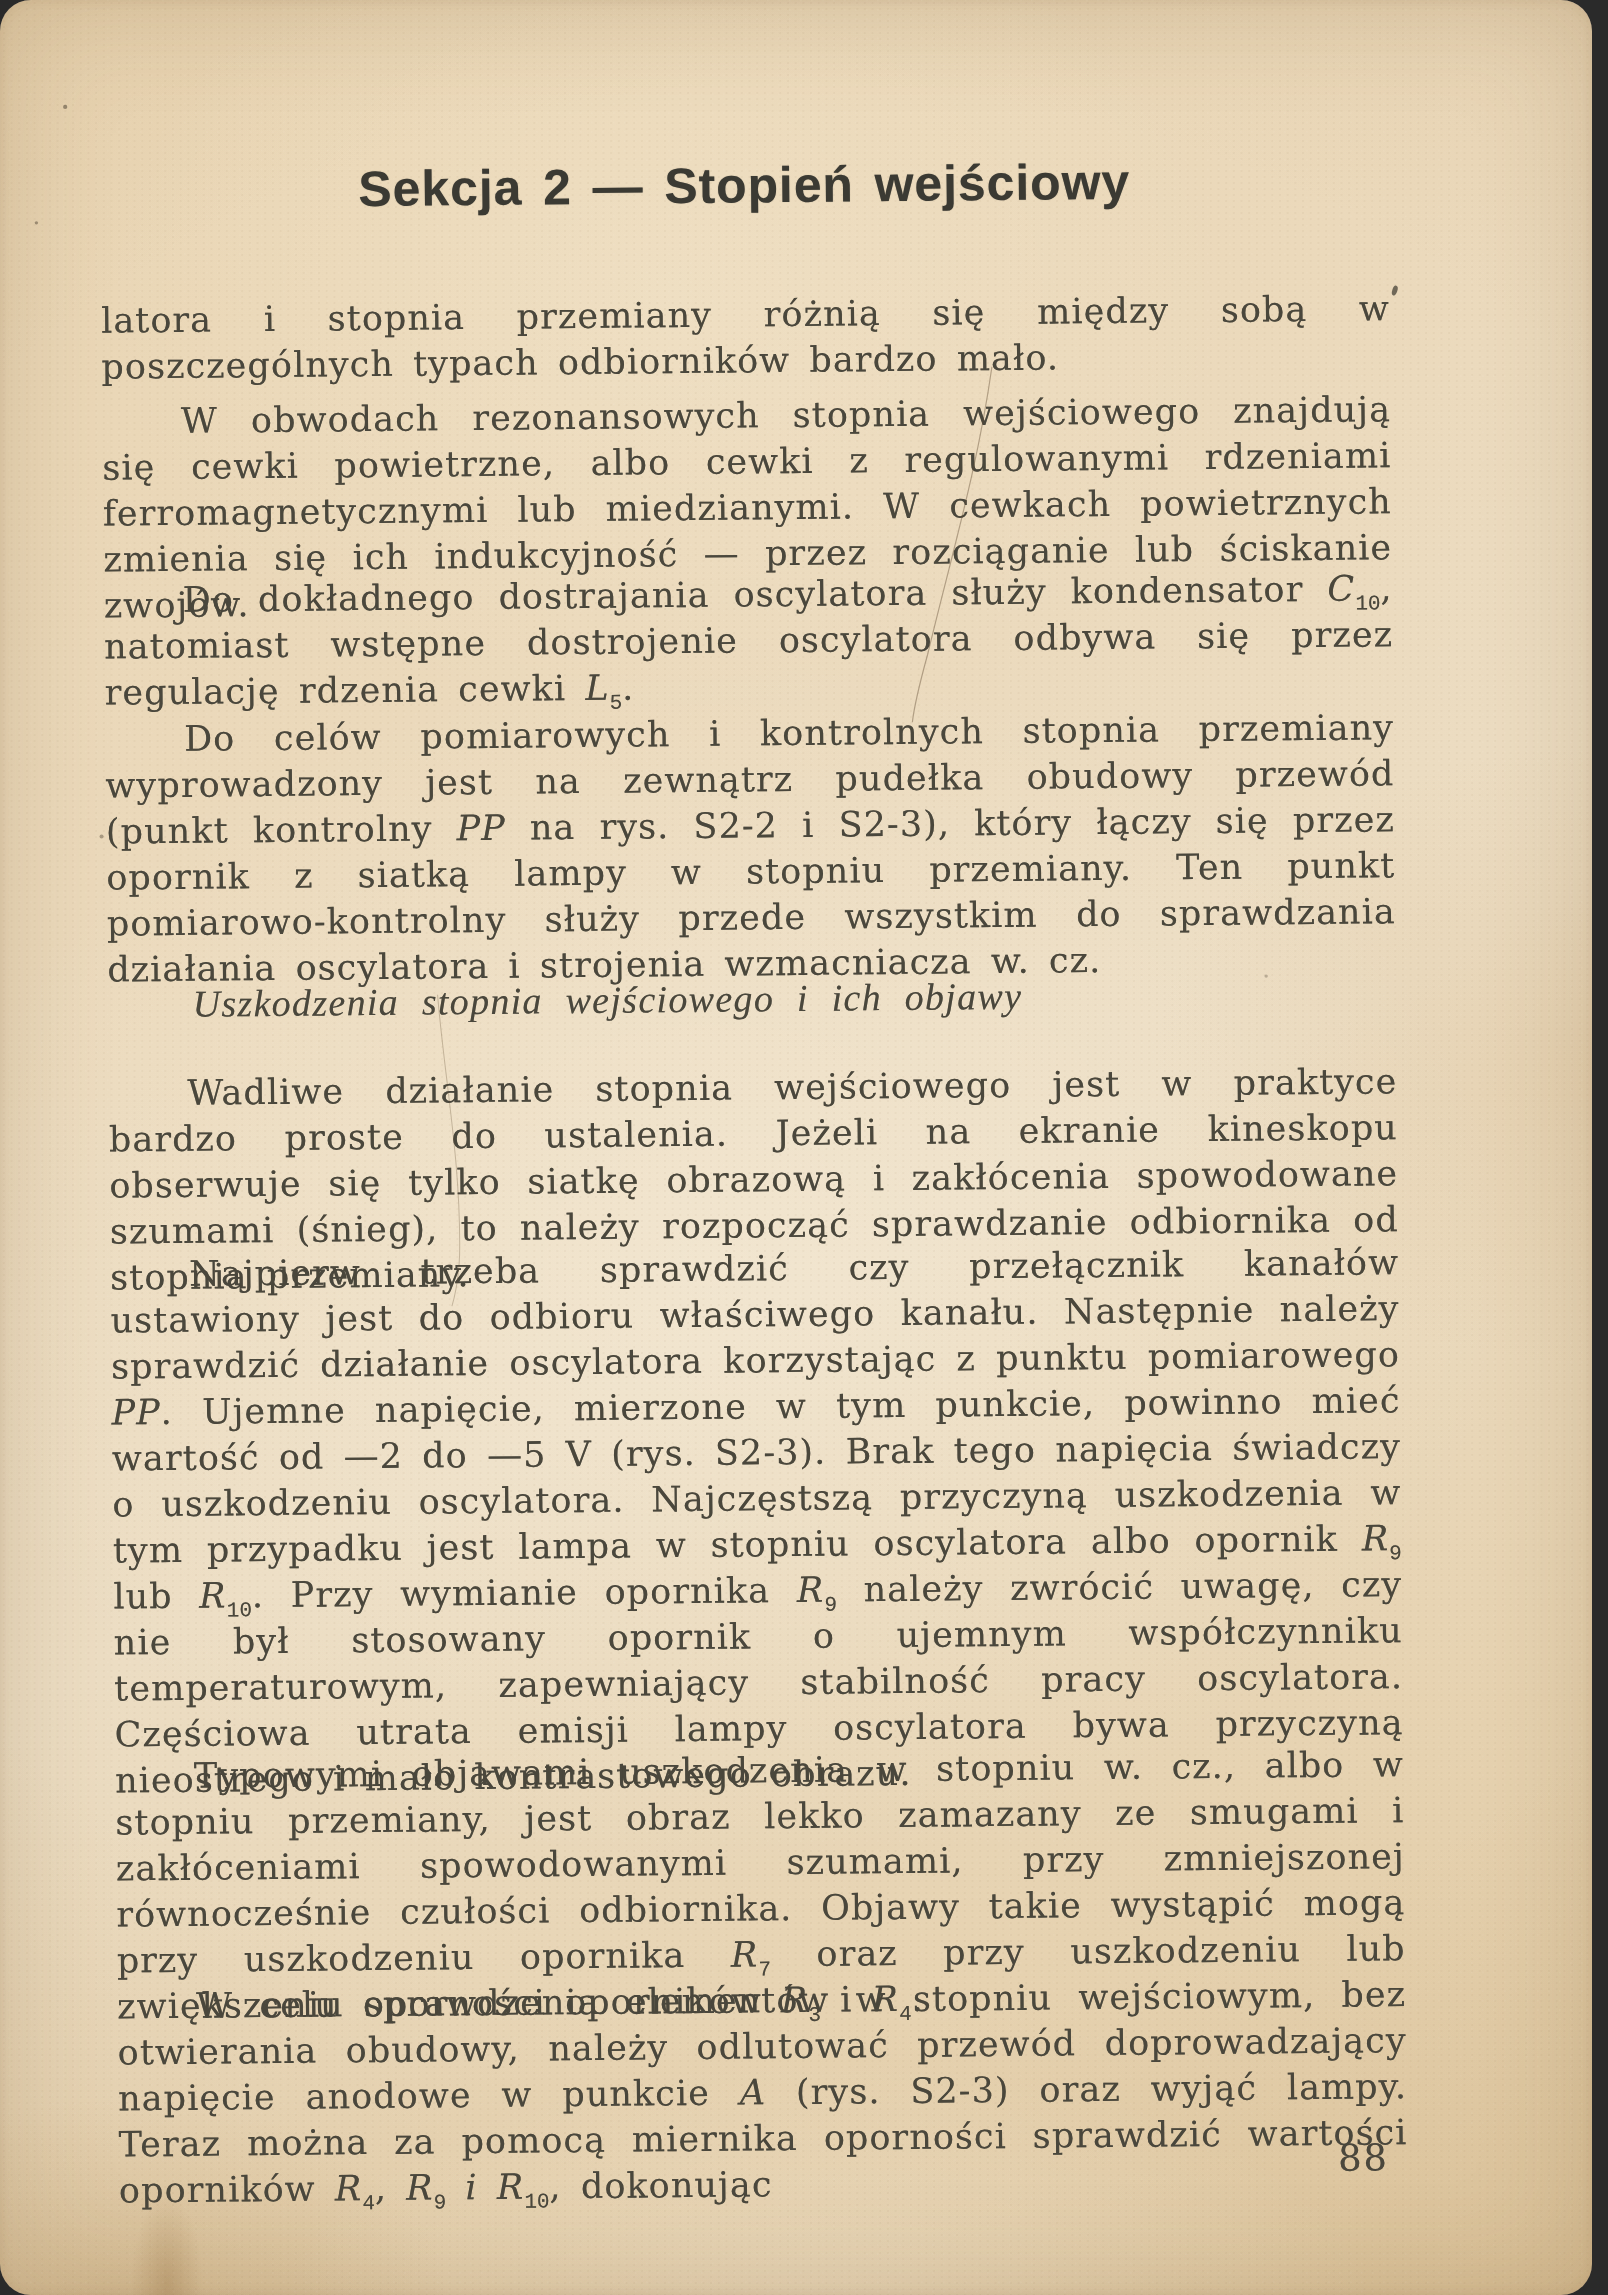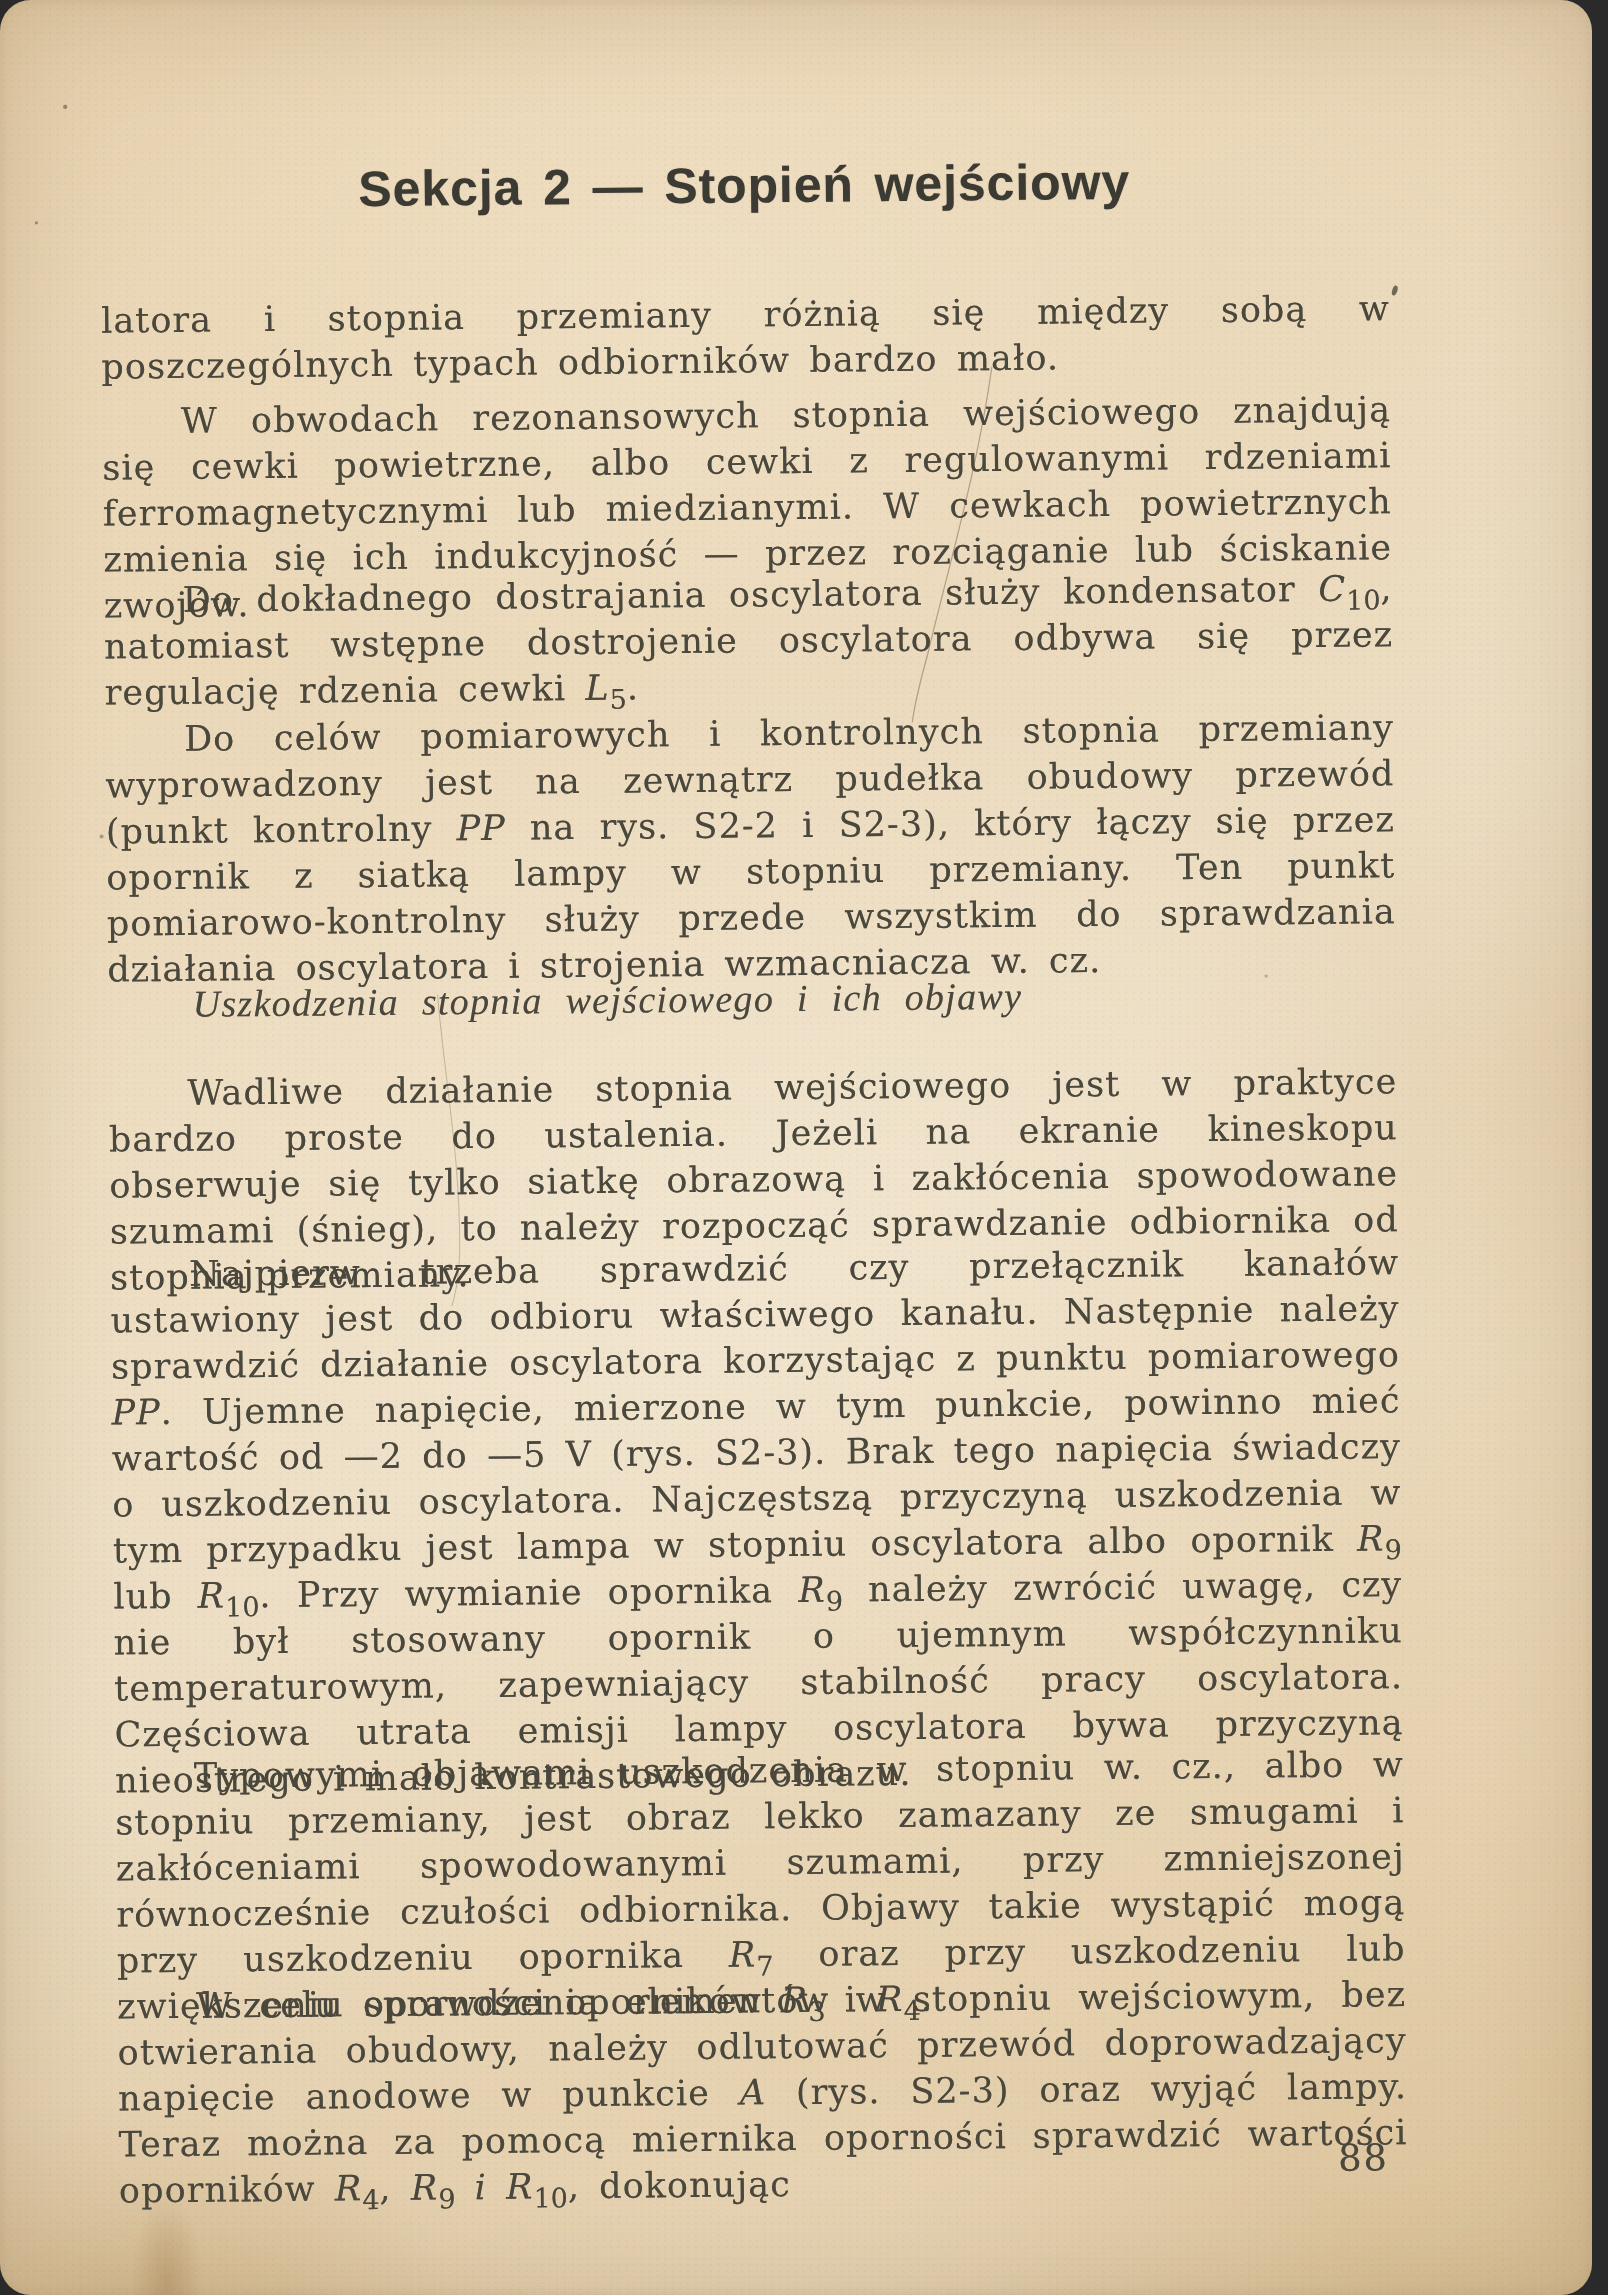--- a/index.html
+++ b/index.html
@@ -60,22 +60,22 @@
     position:absolute;left:0;top:975px;width:1289px;margin:0;
     padding-left:85px;box-sizing:border-box;
     font-family:"Liberation Serif", serif;
     font-style:italic;font-weight:normal;
     font-size:38px;line-height:46px;
     letter-spacing:1.3px;word-spacing:12px;
     color:var(--ink,#45443b);
     text-shadow:0 0 0.6px rgba(69,68,59,0.5);
   }
   sub.idx{
-    font-size:27px;line-height:0;letter-spacing:0;
-    vertical-align:baseline;position:relative;top:8.5px;
+    font-size:21px;line-height:0;letter-spacing:0;
+    vertical-align:baseline;position:relative;top:8.5px;font-family:Liberation Mono, monospace;
   }
   .pagenum{
     position:absolute;right:19px;top:2142px;
     font-size:37px;color:var(--ink,#4a473c);
     letter-spacing:1.7px;
     text-shadow:0 0 0.6px rgba(74,71,60,0.5);
   }
   .artifacts{position:absolute;inset:0;width:100%;height:100%;pointer-events:none;z-index:5;}
 </style>
 </head>

